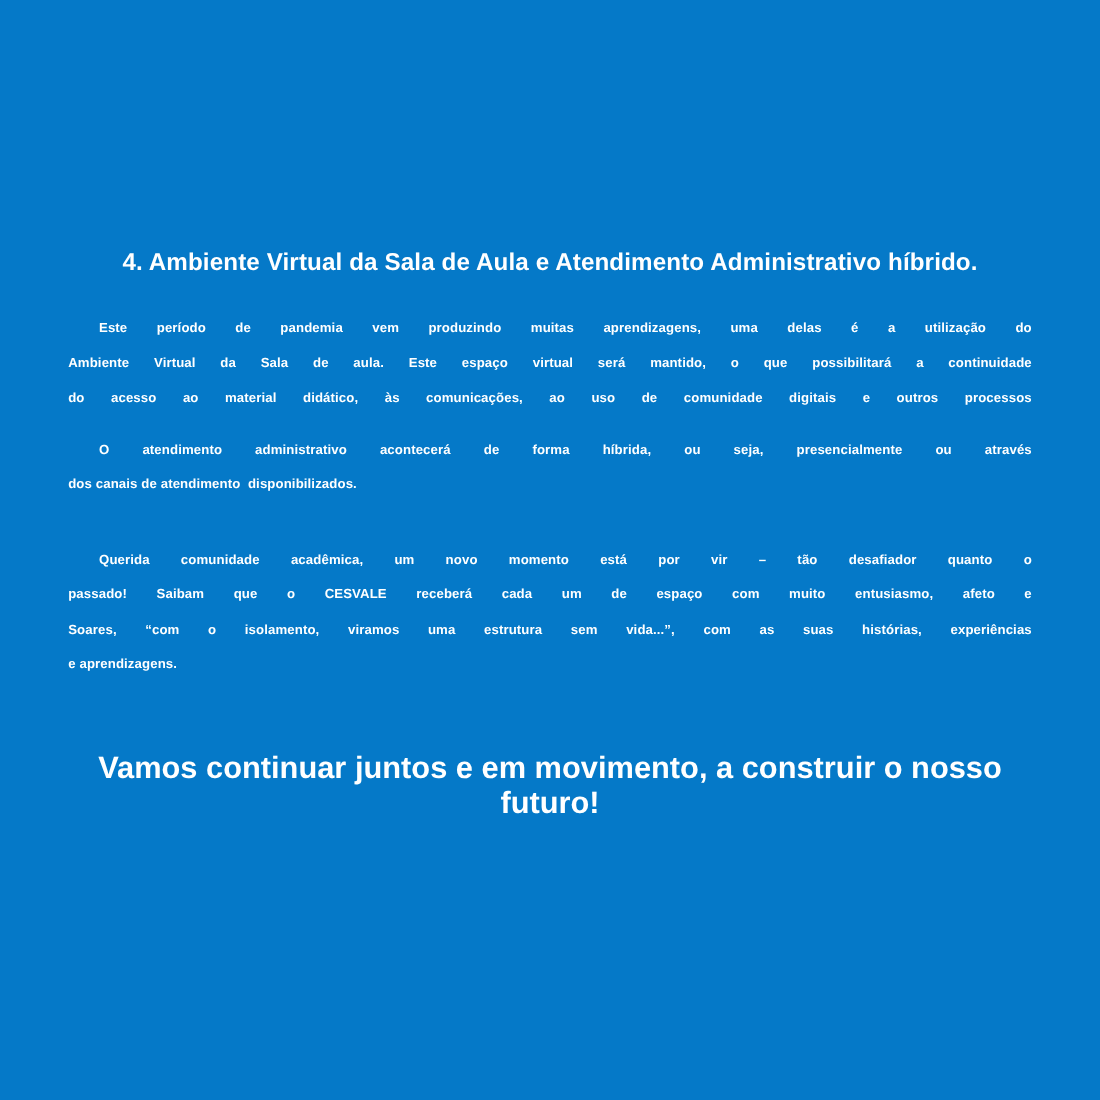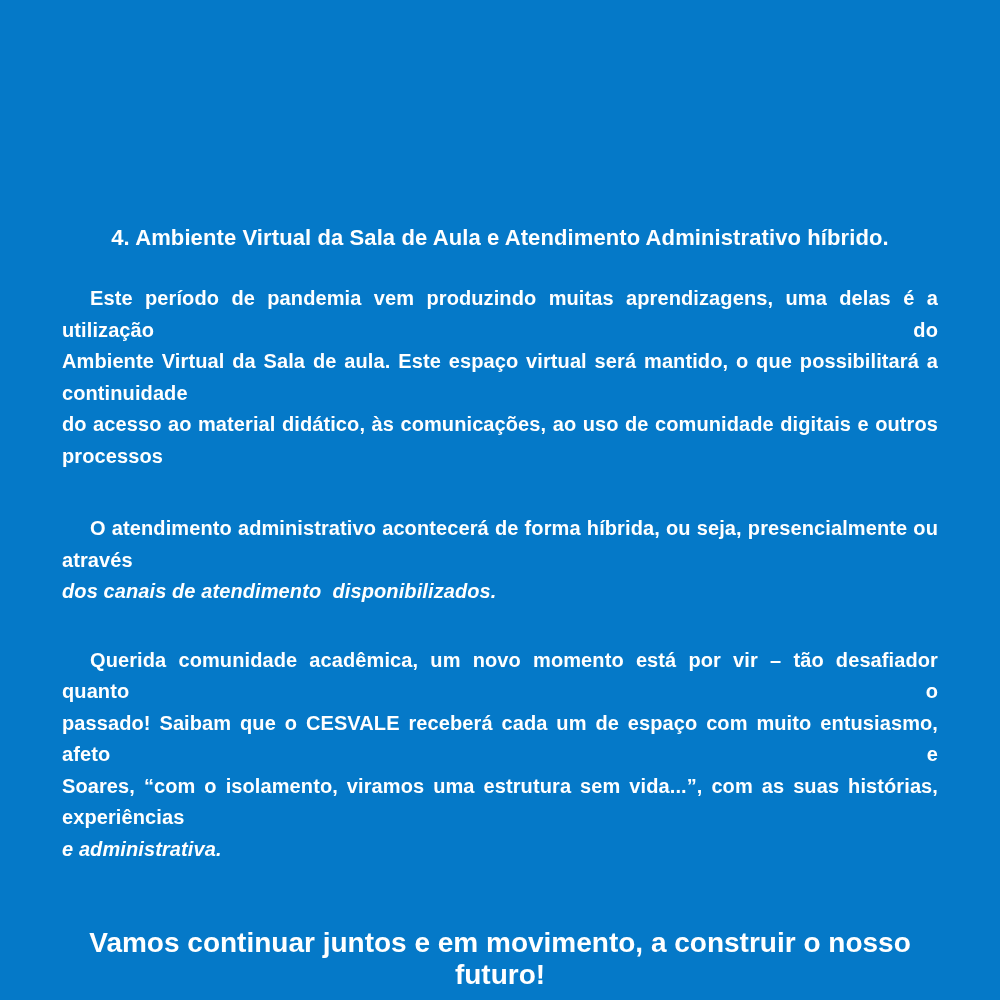--- a/index.html
+++ b/index.html
@@ -21,31 +21,31 @@
   }
   .heading{
     margin-top:225px;
     font-size:22px;
     line-height:26px;
     text-align:center;
     letter-spacing:0.1px;
   }
   .para{display:block;}
   .para-1{margin-top:32px;}
-  .para-2{margin-top:41px;}
+  .para-2{margin-top:16px;}
   .para-3{margin-top:37px;}
   .line{
-    font-size:20px;
+    font-size:12px;
     line-height:31.5px;
     white-space:normal;
     text-align:justify;
     letter-spacing:0.1px;
   }
   .line.stretch{text-align:justify;text-align-last:justify;}
-  .line.flush{text-align:center;text-align-last:left;font-style:italic;}
+  .line.flush{text-align:center;text-align-last:left;}
   .line.indent{text-indent:28px;}
   .cta{
     margin-top:62px;
     font-size:28px;
     line-height:32px;
     text-align:center;
   }
   .logo{
     margin-top:80px;
     display:flex;
@@ -80,26 +80,19 @@
 
   <div class="para para-2">
     <div class="line stretch indent">O atendimento administrativo acontecerá de forma híbrida, ou seja, presencialmente ou através</div>
     <div class="line flush">dos canais de atendimento &nbsp;disponibilizados.</div>
   </div>
 
   <div class="para para-3">
     <div class="line stretch indent">Querida comunidade acadêmica, um novo momento está por vir – tão desafiador quanto o</div>
     <div class="line stretch">passado! Saibam que o CESVALE receberá cada um de espaço com muito entusiasmo, afeto e</div>
     <div class="line stretch">Soares, “com o isolamento, viramos uma estrutura sem vida...”, com as suas histórias, experiências</div>
-    <div class="line flush">e administrativa.</div>
+    <div class="line flush">e aprendizagens.</div>
   </div>
 
   <div class="cta">Vamos continuar juntos e em movimento, a construir o nosso futuro!</div>
 
-  <div class="logo">
-    <svg class="logo-mark" width="61" height="93" viewBox="0 0 61 93" xmlns="http://www.w3.org/2000/svg">
-      <path class="logo-tri" d="M1.5,2 Q0,0.8 0,3 L0,90 Q0,92.2 1.5,91 L60,48.6 Q61.5,46.5 60,44.4 Z"></path>
-      <path class="logo-notch" d="M0,46.5 L18,25.5 L36,46.5 L18,67.5 Z"></path>
-    </svg>
-    <span class="logo-text">CESVALE</span>
-  </div>
 
 </div>
 
 </body></html>

